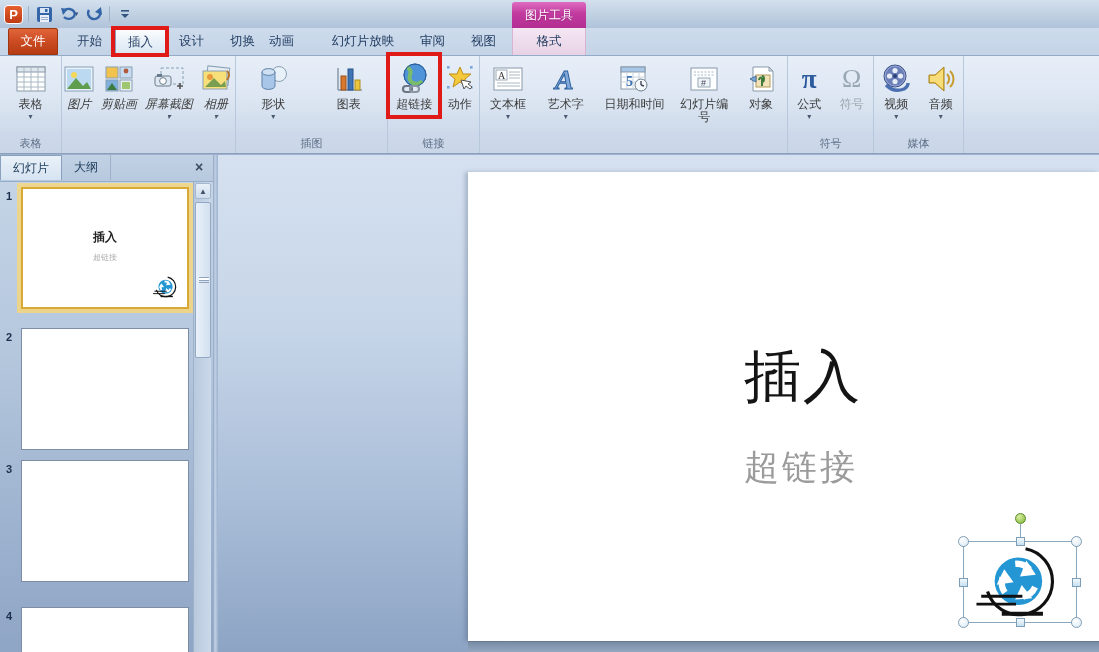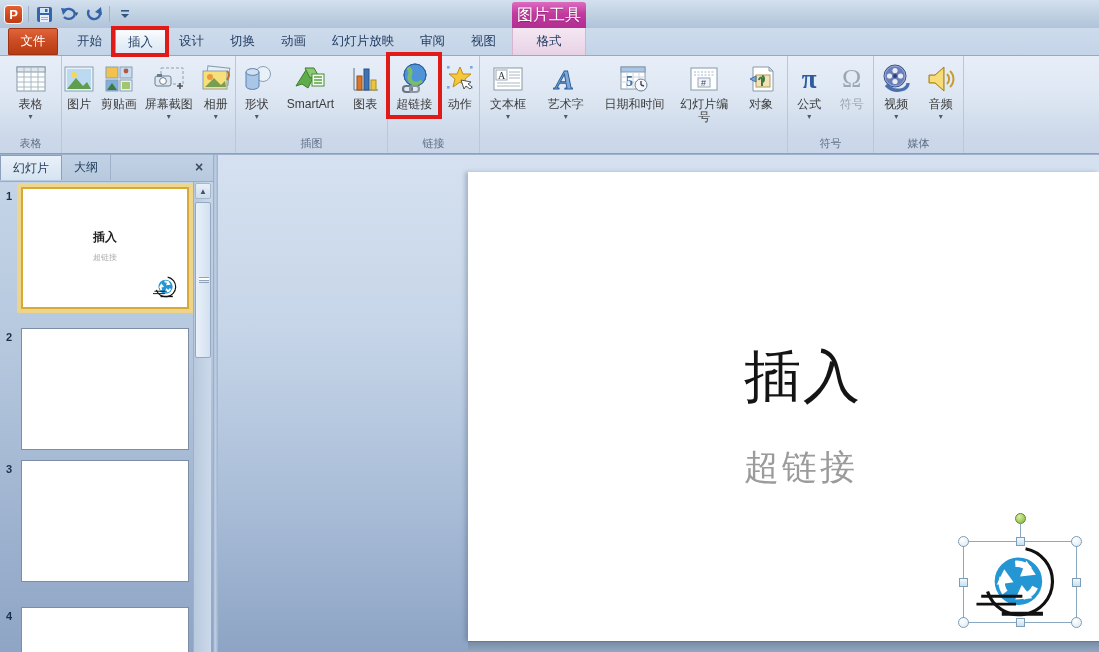--- a/index.html
+++ b/index.html
@@ -9,21 +9,21 @@
   
   .titlebar { position:absolute; left:0; top:0; width:1099px; height:28px;
     background:linear-gradient(180deg,#d3e0ee 0%,#bfd0e2 55%,#b0c3d9 100%); }
   .qat { position:absolute; left:4px; top:3px; height:22px; display:flex; align-items:center; gap:5px; }
   .pp-logo { width:19px; height:19px; border-radius:4px; background:linear-gradient(180deg,#e4602f,#bf3a12);
     border:1px solid #fff; color:#fff; font-weight:bold; font-size:13px; display:flex; align-items:center; justify-content:center; }
   .qat-sep { width:1px; height:16px; background:#9fb2c8; }
   .qat-btn { width:20px; height:20px; display:flex; align-items:center; justify-content:center; }
   .dd-mini { font-size:7px; color:#33557e; margin-left:-3px; }
   .ctx-tools { position:absolute; left:512px; top:2px; width:74px; height:26px; border-radius:3px 3px 0 0;
-    background:linear-gradient(180deg,#dd6cc0 0%,#c13a9e 45%,#b42d92 100%); color:#fff; font-size:16px;
+    background:linear-gradient(180deg,#dd6cc0 0%,#c13a9e 45%,#b42d92 100%); color:#fff; font-size:12px;
     display:flex; align-items:center; justify-content:center; text-shadow:0 1px 1px rgba(90,0,70,.4); }
   .win-title { position:absolute; left:598px; top:0; height:28px; display:flex; align-items:center;
     font-size:13px; color:#2a2a2a; }
 
   
   .tabrow { position:absolute; left:0; top:28px; width:1099px; height:28px;
     background:linear-gradient(180deg,#cddbec 0%,#c4d4e7 100%); border-bottom:1px solid #93abc9; }
   .format-zone { position:absolute; left:512px; top:0; width:74px; height:27px;
     background:linear-gradient(180deg,#f5e7f3 0%,#e7d2e5 100%); border-left:1px solid #d6b4d2; border-right:1px solid #d6b4d2; }
   .tab { position:absolute; top:0; height:27px; display:flex; align-items:center; justify-content:center;
@@ -146,21 +146,21 @@
     <div class="ctx-tools">图片工具</div>
   </div>
 
   <div class="tabrow">
     <div class="format-zone"></div>
     <div class="tab tab-file" style="left:8px;width:50px;">文件</div>
     <div class="tab" style="left:64px;width:51px;">开始</div>
     <div class="tab tab-active" style="left:115px;width:51px;">插入</div>
     <div class="tab" style="left:166px;width:51px;">设计</div>
     <div class="tab" style="left:217px;width:51px;">切换</div>
-    <div class="tab" style="left:268px;width:51px;text-align:right;">动画</div>
+    <div class="tab" style="left:256px;width:51px;text-align:right;">动画</div>
     <div class="tab" style="left:319px;width:88px;">幻灯片放映</div>
     <div class="tab" style="left:407px;width:51px;">审阅</div>
     <div class="tab" style="left:458px;width:51px;">视图</div>
     <div class="tab" style="left:512px;width:74px;">格式</div>
   </div>
 
   <div class="ribbon">
 
     <div class="rgroup" style="width:62px;">
       <div class="rgroup-buttons">
@@ -177,21 +177,21 @@
                 <line x1="1" y1="22" x2="29" y2="22" stroke="#aab8c4"></line>
               </svg>
           </span>
           <span class="lbl">表格</span>
           <span class="arrow">▾</span>
         </div>
       </div>
       <div class="rgroup-label">表格</div>
     </div>
 
-    <div class="rgroup" style="width:174px;">
+    <div class="rgroup" style="width:174px;font-style:italic;">
       <div class="rgroup-buttons">
         <div class="rbtn" style="width:36px;">
           <span class="icon">
             <svg width="30" height="26" viewBox="0 0 30 26">
                 <rect x="1" y="1" width="28" height="24" fill="#eaf3fb" stroke="#8aa0b4"></rect>
                 <rect x="3" y="3" width="24" height="20" fill="#bcd9f2"></rect>
                 <circle cx="10" cy="9" r="3" fill="#f5d75a"></circle>
                 <polygon points="3,23 12,12 19,20 23,16 27,23" fill="#5f9e4f"></polygon>
               </svg>
           </span>
@@ -245,33 +245,20 @@
         <div class="rbtn" style="width:38px;">
           <span class="icon">
             <svg width="30" height="28" viewBox="0 0 30 28">
                 <circle cx="21" cy="9" r="7.5" fill="#e9f1f8" stroke="#8aa0b4"></circle>
                 <path d="M4 7 h13 v14 a6.5 3.4 0 0 1 -13 0 z" fill="#a8c6e8" stroke="#5f82ab"></path>
                 <ellipse cx="10.5" cy="7" rx="6.5" ry="3.4" fill="#cfe0f2" stroke="#5f82ab"></ellipse>
               </svg>
           </span>
           <span class="lbl">形状</span>
           <span class="arrow">▾</span>
-        </div>
-        <div class="rbtn" style="width:62px;">
-          <span class="icon">
-            <svg width="32" height="26" viewBox="0 0 32 26">
-                <polygon points="2,20 12,4 20,10 14,22 8,18" fill="#5fad4a" stroke="#3d7a2e"></polygon>
-                <polygon points="11,2 20,2 24,9 16,12" fill="#8cc977" stroke="#3d7a2e"></polygon>
-                <rect x="18" y="8" width="12" height="12" fill="#f5faf2" stroke="#4a8a38"></rect>
-                <line x1="20" y1="11" x2="28" y2="11" stroke="#5fad4a" stroke-width="1.6"></line>
-                <line x1="20" y1="14" x2="28" y2="14" stroke="#5fad4a" stroke-width="1.6"></line>
-                <line x1="20" y1="17" x2="28" y2="17" stroke="#5fad4a" stroke-width="1.6"></line>
-              </svg>
-          </span>
-          <span class="lbl">SmartArt</span>
         </div>
         <div class="rbtn" style="width:40px;">
           <span class="icon">
             <svg width="28" height="28" viewBox="0 0 28 28">
                 <line x1="3" y1="25" x2="27" y2="25" stroke="#8898a8" stroke-width="1.5"></line>
                 <line x1="3" y1="25" x2="3" y2="3" stroke="#8898a8" stroke-width="1.5"></line>
                 <rect x="6" y="11" width="5" height="14" fill="#d8782e" stroke="#9a4f16"></rect>
                 <rect x="13" y="4" width="5" height="21" fill="#3f74b4" stroke="#27508a"></rect>
                 <rect x="20" y="15" width="5" height="10" fill="#ecc53f" stroke="#b08d1d"></rect>
               </svg>

